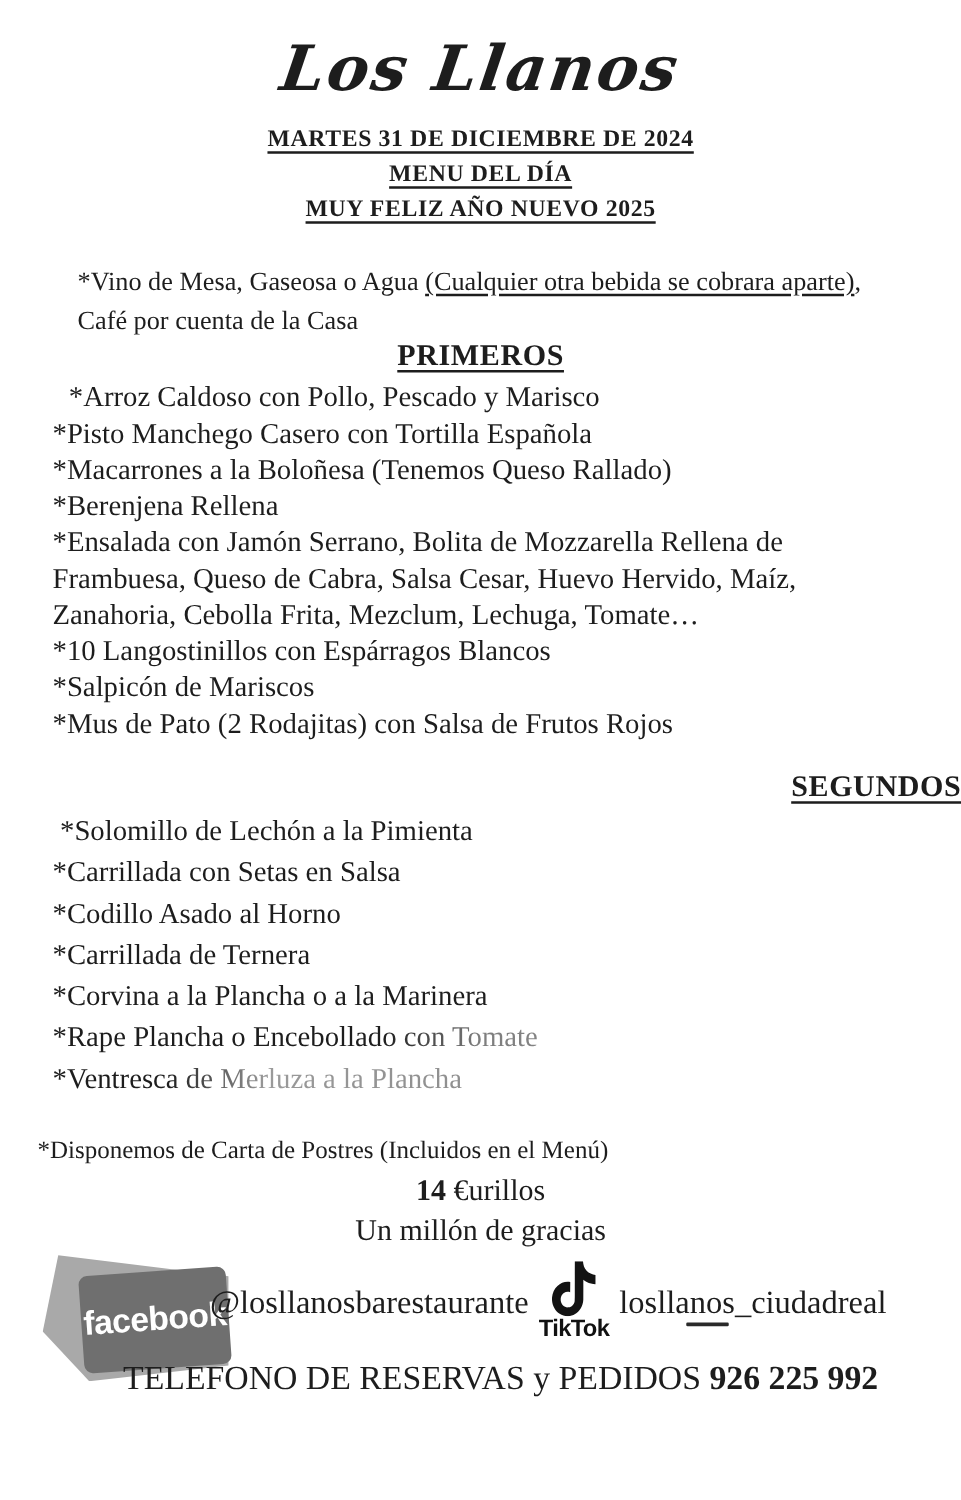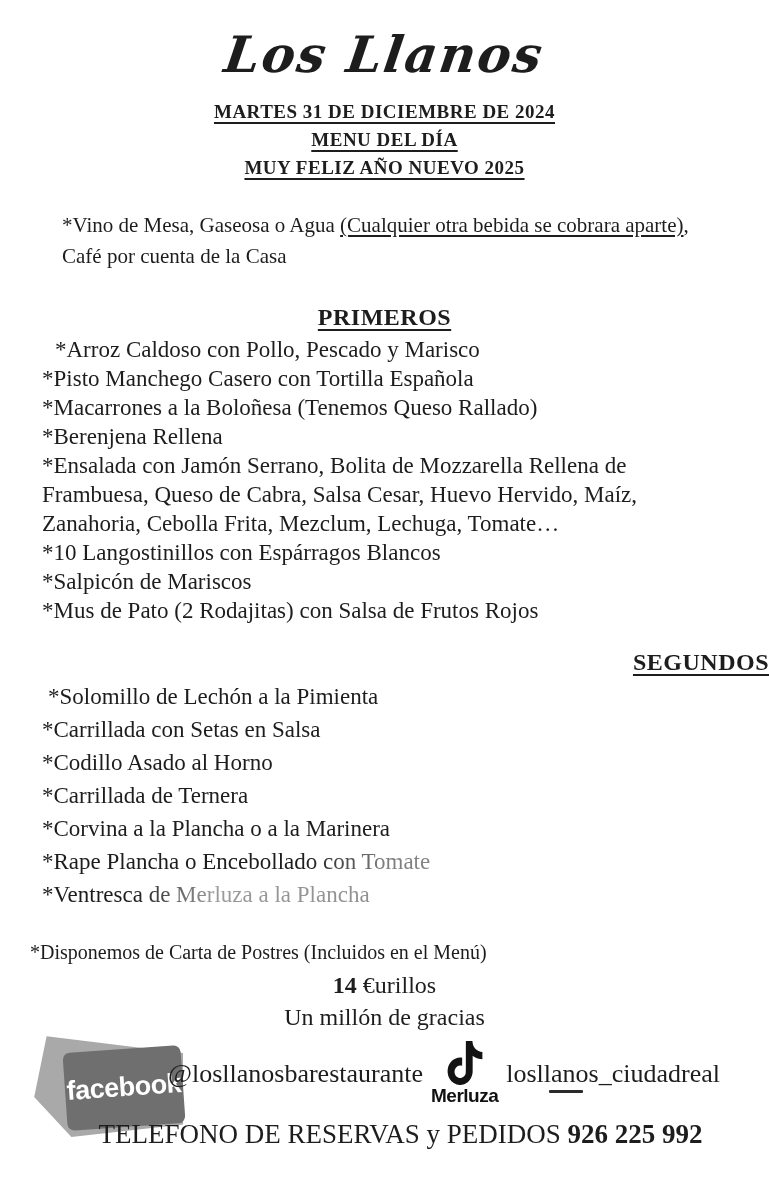--- a/index.html
+++ b/index.html
@@ -50,21 +50,21 @@
   
   .section-title {
     text-align:center;
     font-weight:bold;
     font-size:24px;
     letter-spacing:0.5px;
     text-decoration:underline;
     text-decoration-thickness:2px;
     text-underline-offset:4px;
   }
-  .primeros .section-title { margin-top:32px; }
+  .primeros .section-title { }
   .segundos .section-title { margin-top:24px;text-align:right; }
   .menu-list { margin:4px 40px 0 42px; font-size:23px; }
   .menu-item { line-height:29px; width:fit-content; }
   .segundos .menu-item { line-height:33px; }
   .primeros .menu-item:first-child { padding-left:13px; }
   .segundos .menu-item:first-child { padding-left:6px; }
   
   @supports (-webkit-background-clip: text) {
     .segundos .menu-item:nth-child(6) {
       background:linear-gradient(90deg,#1d1d1d 68%,#7d7d7d 88%,#838383 100%);
@@ -196,21 +196,21 @@
         <span>facebook</span>
       </div>
     </div>
 
     <div class="social-row">
       <span class="handle">@losllanosbarestaurante</span>
       <span class="tiktok-block">
         <svg width="40" height="44" viewBox="0 0 24 24" preserveAspectRatio="none">
           <path fill="#131313" d="M12.525.02c1.31-.02 2.61-.01 3.91-.02.08 1.53.63 3.09 1.75 4.17 1.12 1.11 2.7 1.62 4.24 1.79v4.03c-1.44-.05-2.89-.35-4.2-.97-.57-.26-1.1-.59-1.62-.93-.01 2.92.01 5.84-.02 8.75-.08 1.4-.54 2.79-1.35 3.94-1.31 1.92-3.58 3.17-5.91 3.21-1.43.08-2.86-.31-4.08-1.03-2.02-1.19-3.44-3.37-3.65-5.71-.02-.5-.03-1-.01-1.49.18-1.9 1.12-3.72 2.58-4.96 1.66-1.44 3.98-2.13 6.15-1.72.02 1.48-.04 2.96-.04 4.44-.99-.32-2.15-.23-3.02.37-.63.41-1.11 1.04-1.36 1.75-.21.51-.15 1.07-.14 1.61.24 1.64 1.82 3.02 3.5 2.87 1.12-.01 2.19-.66 2.77-1.61.19-.33.4-.67.41-1.06.1-1.79.06-3.57.07-5.36.01-4.03-.01-8.05.02-12.07z"></path>
         </svg>
-        <span class="tiktok-word">Merluza</span>
+        <span class="tiktok-word">TikTok</span>
       </span>
       <span class="handle">losllanos_ciudadreal</span>
     </div>
 
     <div class="phone-line"><span>TELEFONO DE RESERVAS y PEDIDOS </span><span class="phone-number">926 225 992</span><span class="phone-number" style="position:absolute;">
           <i class="stray-mark" style="left:-154px; top:-28px; position:absolute;"></i>
         </span></div>
 
   </div>
 

